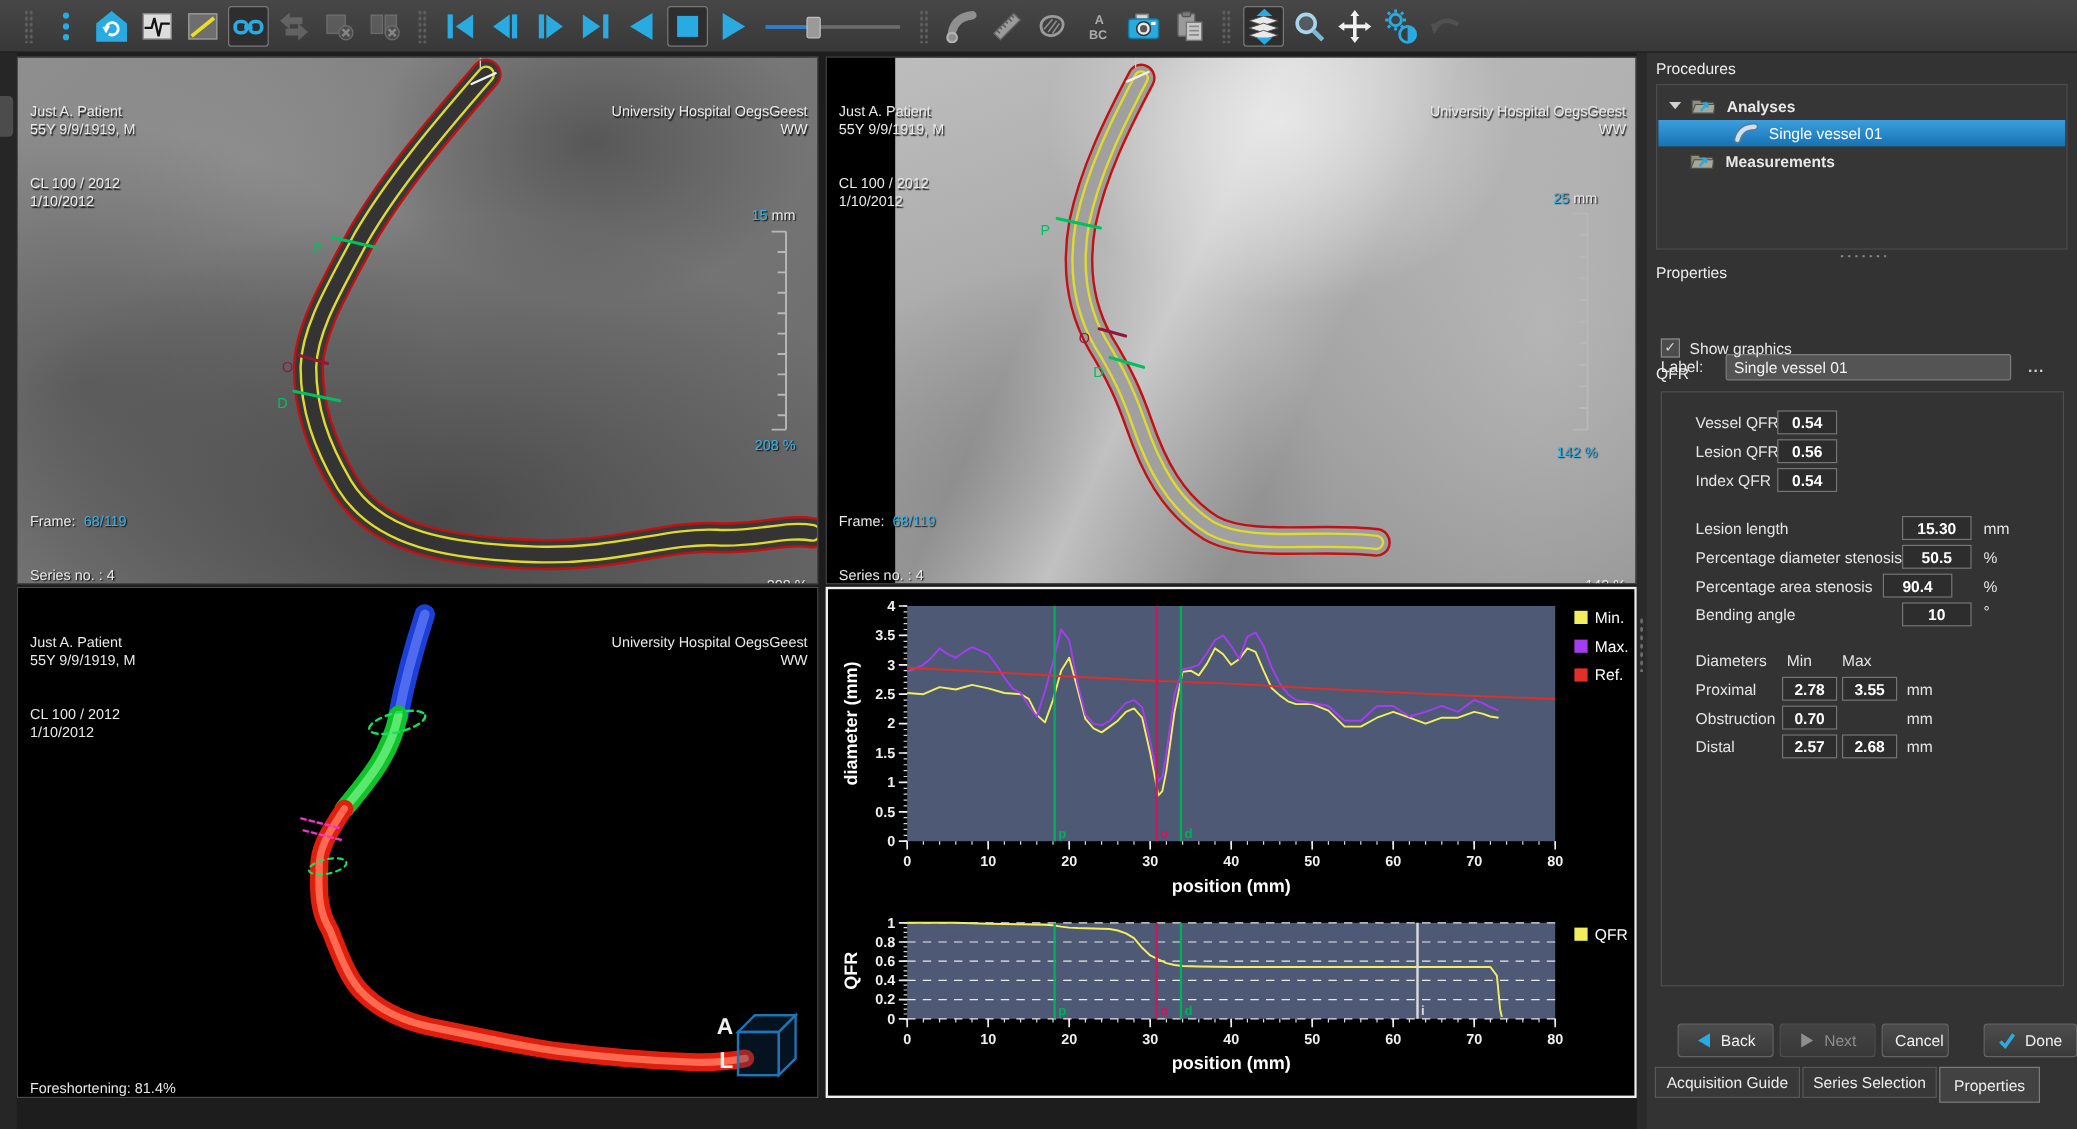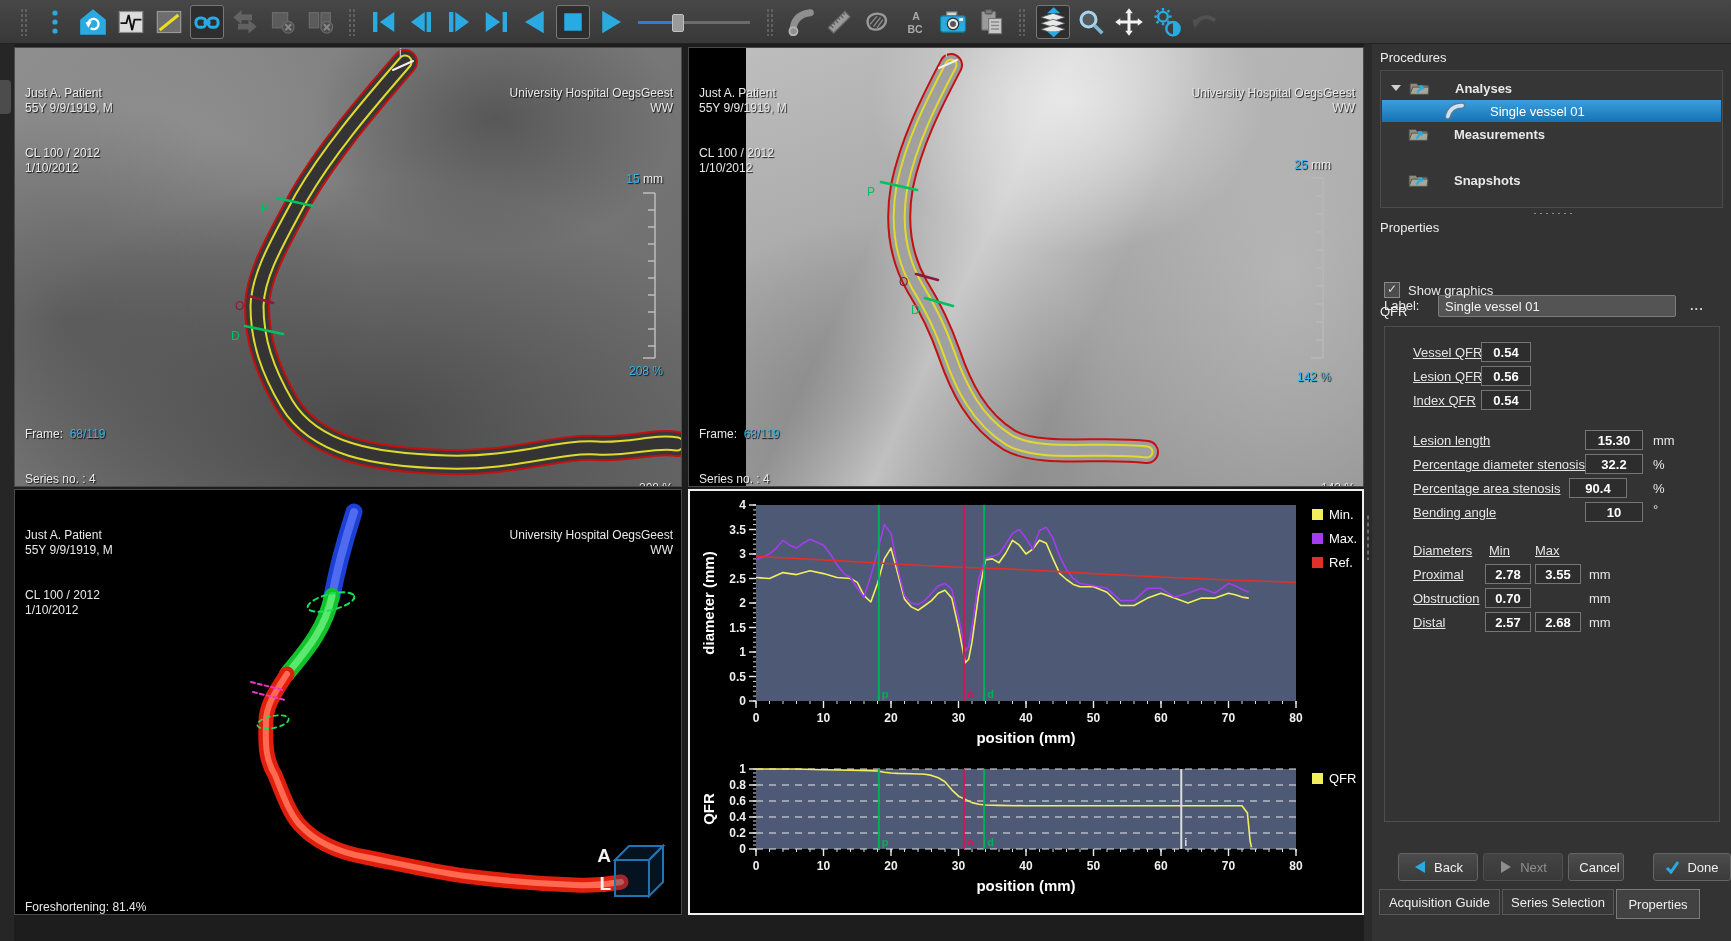--- a/index.html
+++ b/index.html
@@ -54,37 +54,37 @@
     background-image:radial-gradient(#6a6a6a 1px,transparent 1.4px);background-size:4px 7px;}
   
   #panel{position:absolute;left:1372px;top:44px;width:359px;height:897px;background:#333;color:#e8e8e8;font-size:13px;}
   .ptitle{position:absolute;left:8px;color:#ededed;}
   #tree{position:absolute;left:8px;top:26px;width:343px;height:138px;background:#363636;
     border:1px solid #4c4c4c;box-sizing:border-box;}
   .trow{position:absolute;left:1px;right:1px;height:22px;display:flex;align-items:center;}
   .trow .exp{width:0;height:0;border-left:5px solid transparent;border-right:5px solid transparent;
     border-top:6px solid #cfcfcf;margin-left:9px;}
   .tree-ico{width:22px;height:18px;margin-left:8px;flex:none;}
-  .trow .lbl{margin-left:24px;font-weight:bold;}
+  .trow .lbl{margin-left:8px;font-weight:bold;}
   .trow.sel{background:linear-gradient(#3c9ede,#1673b4);}
   .trow.sel .lbl{font-weight:normal;color:#fff;}
   #sec-dots{position:absolute;left:160px;top:167px;width:40px;height:5px;
     background-image:radial-gradient(#8a8a8a 1px,transparent 1.3px);background-size:6px 5px;}
   #label-row{position:absolute;left:12px;top:206px;width:340px;height:24px;margin-top:48px;}
   #label-input{position:absolute;left:54px;top:-3px;width:238px;height:22px;background:#545454;
     border:1px solid #7c7c7c;border-radius:2px;color:#f2f2f2;font-size:13px;padding:0 6px;
     font-family:"Liberation Sans",sans-serif;box-sizing:border-box;}
   #more-btn{position:absolute;left:306px;top:0px;color:#cfcfcf;font-weight:bold;letter-spacing:1px;}
   #chk-row{position:absolute;left:12px;top:238px;display:flex;align-items:center;gap:8px;}
   #chk-box{width:14px;height:14px;background:#4c4c4c;border:1px solid #8a8a8a;color:#d8d8d8;
     font-size:12px;line-height:13px;text-align:center;}
   #groupbox{position:absolute;left:12px;top:282px;width:334px;height:494px;border:1px solid #4e4e4e;}
   .vbox{background:#2d2d2d;border:1px solid #757575;color:#fff;font-weight:bold;text-align:center;
     height:20px;line-height:20px;box-sizing:border-box;position:absolute;font-size:13px;}
-  .glabel{position:absolute;color:#e4e4e4;text-decoration:underline;}
+  .glabel{position:absolute;color:#e4e4e4;}
   .gunit{position:absolute;color:#e4e4e4;}
   
   .wbtn{position:absolute;top:809px;height:28px;background:linear-gradient(#4c4c4c,#3a3a3a);
     border:1px solid #646464;border-radius:3px;color:#f0f0f0;font-size:13px;
     display:flex;align-items:center;justify-content:center;gap:7px;box-sizing:border-box;}
   .wbtn.disabled{color:#8e8e8e;background:linear-gradient(#434343,#393939);border-color:#4f4f4f;text-align:center;}
   
   .btab{position:absolute;top:845px;height:26px;background:#383838;border:1px solid #585858;
     color:#ededed;font-size:13px;display:flex;align-items:center;justify-content:center;box-sizing:border-box;}
   .btab.active{background:#424242;border-color:#7a7a7a;height:30px;}
@@ -745,26 +745,20 @@
             <use href="#vessel-ico"></use>
           </svg>
         <span class="lbl">Single vessel 01</span>
       </div>
       <div class="trow" style="top:52px">
         <svg class="tree-ico" style="margin-left:26px" viewBox="0 0 24 20">
             <use href="#folder-ico"></use>
           </svg>
         <span class="lbl">Measurements</span>
       </div>
-      <div class="trow" style="top:98px">
-        <svg class="tree-ico" style="margin-left:26px" viewBox="0 0 24 20">
-            <use href="#folder-ico"></use>
-          </svg>
-        <span class="lbl">Snapshots</span>
-      </div>
     </div>
 
     <div id="sec-dots"></div>
     <div class="ptitle" style="top:176px">Properties</div>
 
     <div id="label-row">
       <span>Label:</span>
       <input id="label-input" type="text" value="Single vessel 01" style="">
       <span id="more-btn">...</span>
     </div>
@@ -782,21 +776,21 @@
       <div class="vbox" style="left:96px;top:15px;width:50px">0.54</div>
       <span class="glabel" style="left:28px;top:42px">Lesion QFR</span>
       <div class="vbox" style="left:96px;top:39px;width:50px">0.56</div>
       <span class="glabel" style="left:28px;top:66px">Index QFR</span>
       <div class="vbox" style="left:96px;top:63px;width:50px">0.54</div>
 
       <span class="glabel" style="left:28px;top:106px">Lesion length</span>
       <div class="vbox" style="left:200px;top:103px;width:58px">15.30</div>
       <span class="gunit" style="left:268px;top:106px">mm</span>
       <span class="glabel" style="left:28px;top:130px">Percentage diameter stenosis</span>
-      <div class="vbox" style="left:200px;top:127px;width:58px">32.2</div>
+      <div class="vbox" style="left:200px;top:127px;width:58px">50.5</div>
       <span class="gunit" style="left:268px;top:130px">%</span>
       <span class="glabel" style="left:28px;top:154px">Percentage area stenosis</span>
       <div class="vbox" style="left:184px;top:151px;width:58px">90.4</div>
       <span class="gunit" style="left:268px;top:154px">%</span>
       <span class="glabel" style="left:28px;top:178px">Bending angle</span>
       <div class="vbox" style="left:200px;top:175px;width:58px">10</div>
       <span class="gunit" style="left:268px;top:175px">°</span>
 
       <span class="glabel" style="left:28px;top:216px">Diameters</span>
       <span class="glabel" style="left:104px;top:216px">Min</span>

